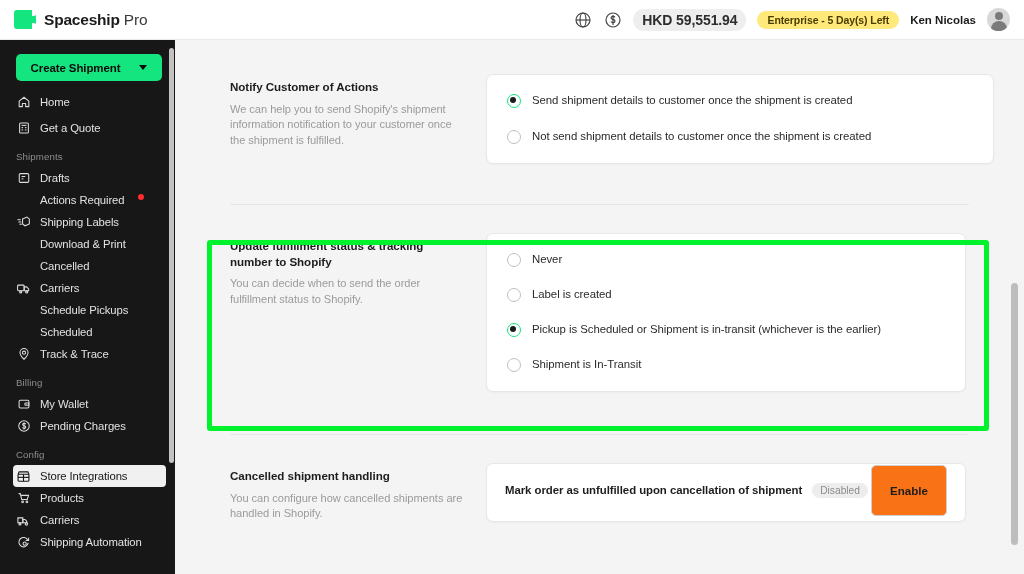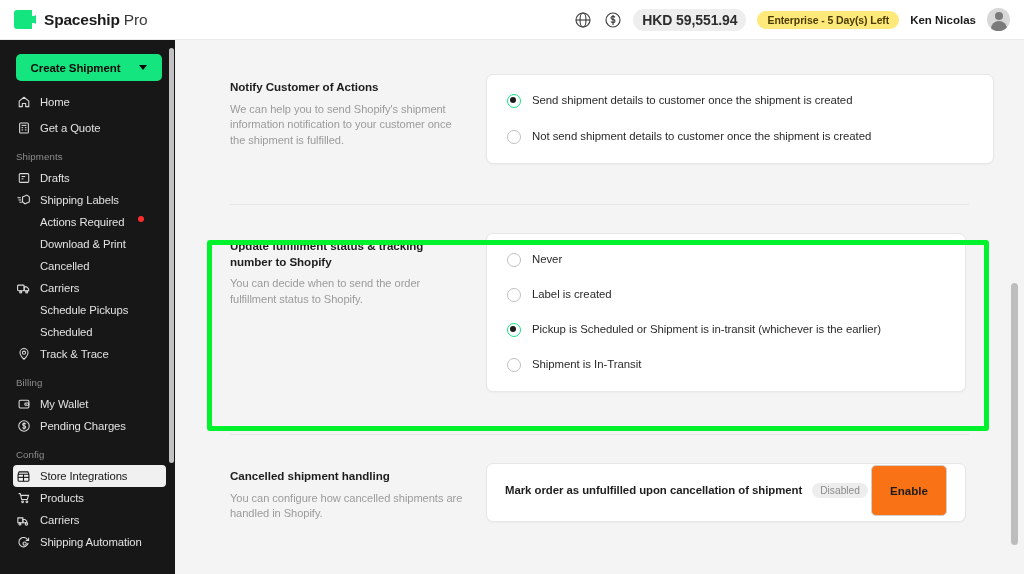--- a/index.html
+++ b/index.html
@@ -244,38 +244,38 @@
         <span class="sb-ico">
           <svg width="14" height="14" viewBox="0 0 16 16" fill="none" stroke="#dcdcdc" stroke-width="1.2">
               <rect x="2.6" y="3" width="10.8" height="10" rx="1.2"></rect>
               <line x1="5.2" y1="6.3" x2="9.4" y2="6.3"></line>
               <line x1="5.2" y1="9" x2="7.4" y2="9"></line>
             </svg>
         </span>
         <span>Drafts</span>
       </div>
 
+      <div class="sb-item sub">
+        <span>Actions Required</span>
+        <span class="dot-alert"></span>
+      </div>
+
       <div class="sb-item">
         <span class="sb-ico">
           <svg width="15" height="15" viewBox="0 0 16 16" fill="none" stroke="#dcdcdc" stroke-width="1.15">
               <path d="M7 4.2 11.6 2.2l2.6 2v5.3l-4.6 2-2.6-2z"></path>
               <line x1="1.6" y1="5" x2="5" y2="5"></line>
               <line x1="2.6" y1="7.4" x2="5.6" y2="7.4"></line>
               <line x1="3.6" y1="9.8" x2="6.2" y2="9.8"></line>
             </svg>
         </span>
         <span>Shipping Labels</span>
       </div>
 
       <div class="sb-item sub">
-        <span>Actions Required</span>
-        <span class="dot-alert"></span>
-      </div>
-
-      <div class="sb-item sub">
         <span>Download &amp; Print</span>
       </div>
 
       <div class="sb-item sub">
         <span>Cancelled</span>
       </div>
 
       <div class="sb-item">
         <span class="sb-ico">
           <svg width="15" height="15" viewBox="0 0 16 16" fill="none" stroke="#dcdcdc" stroke-width="1.15">

